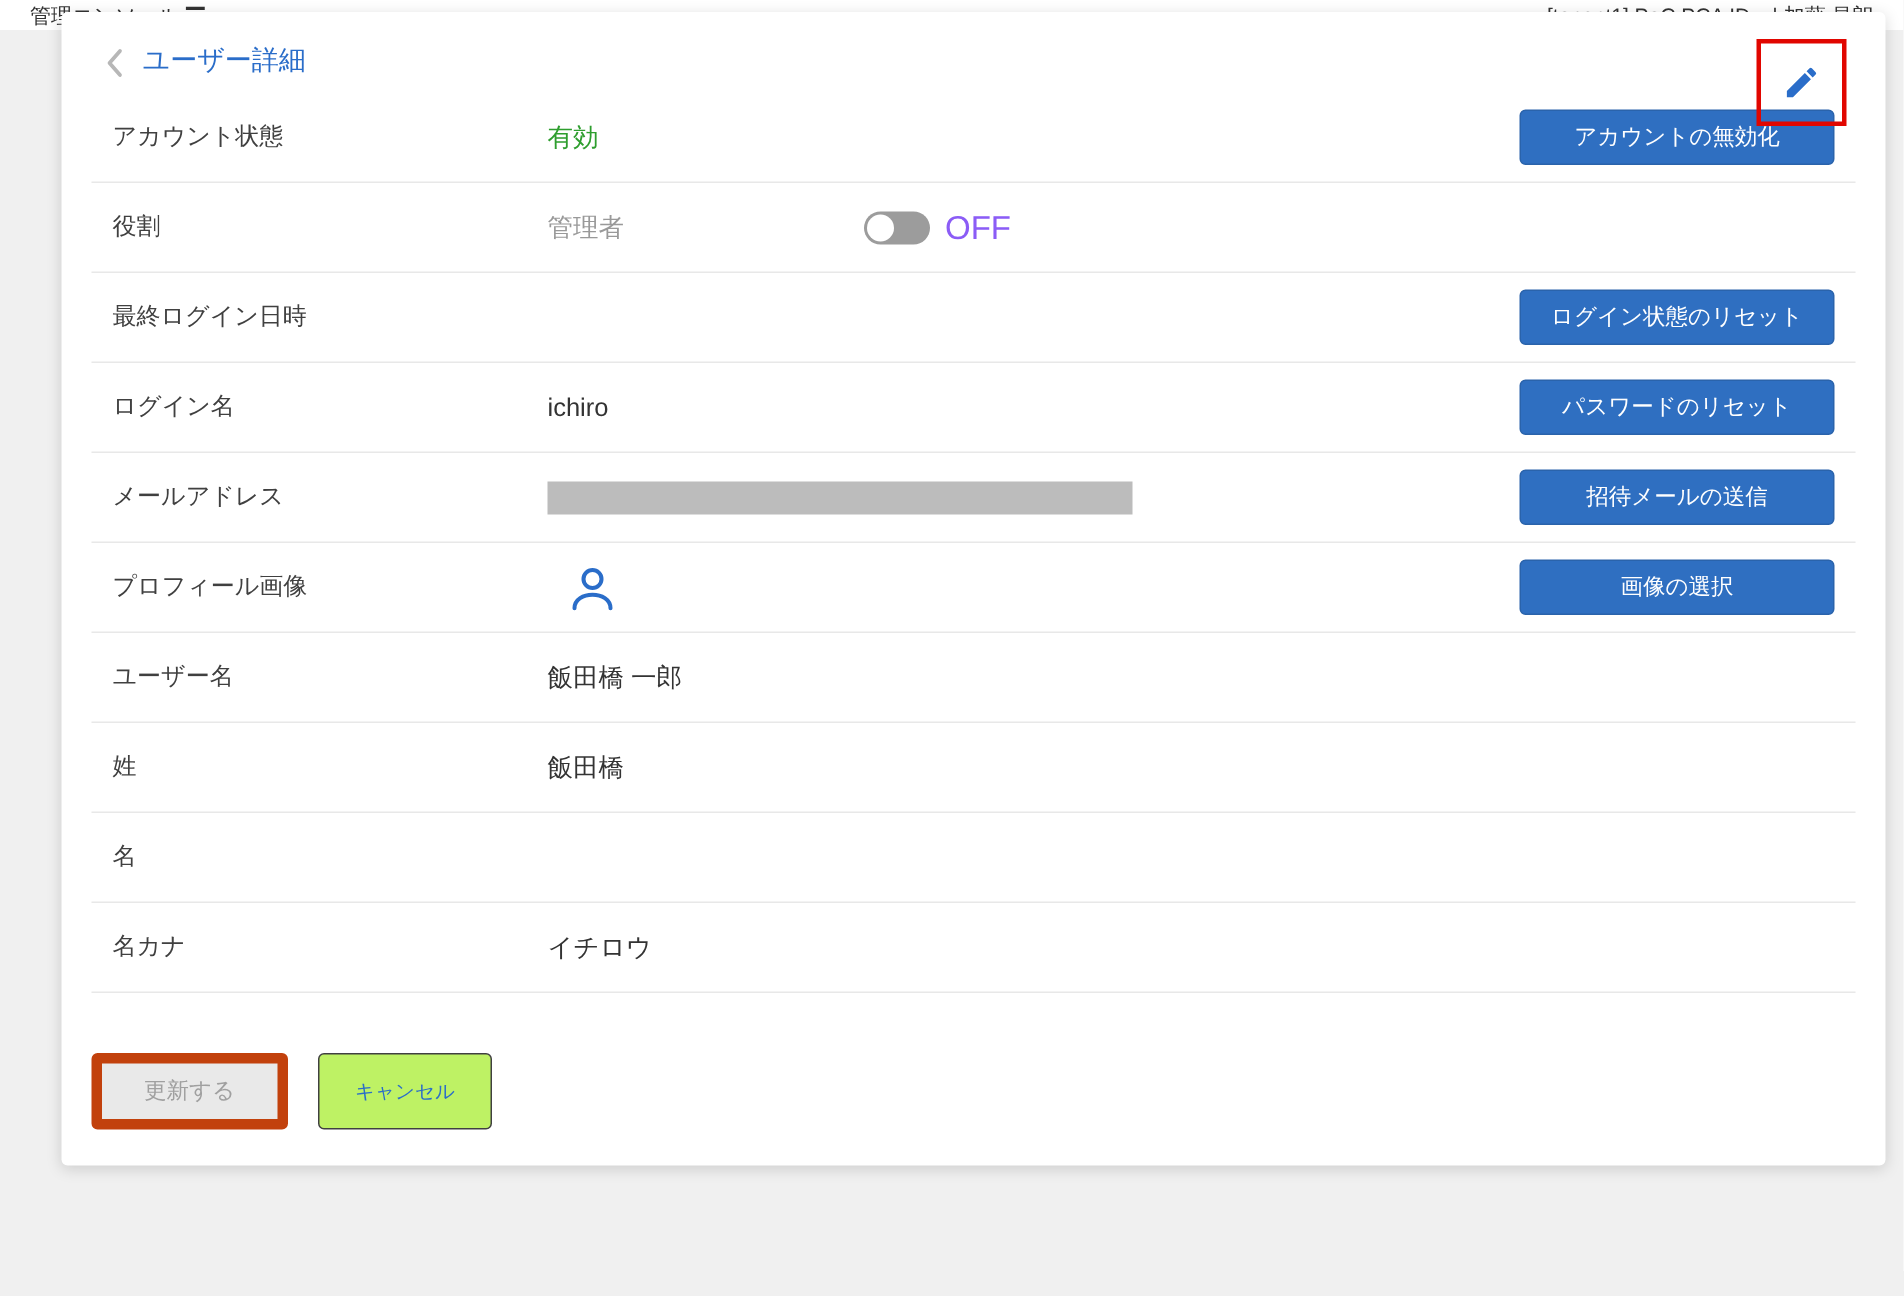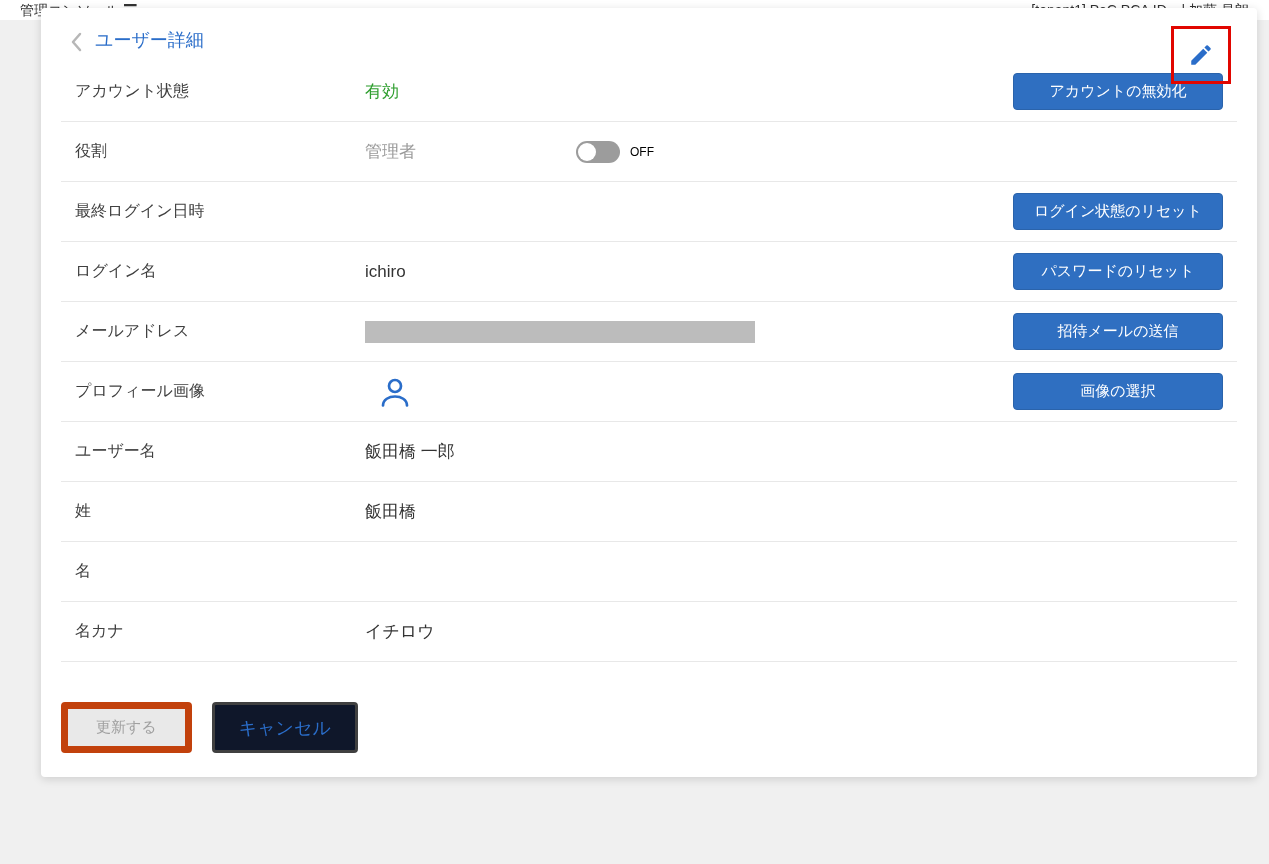--- a/index.html
+++ b/index.html
@@ -128,21 +128,21 @@
     }
     .toggle-thumb {
       width: 18px;
       height: 18px;
       background: #fff;
       border-radius: 50%;
       position: absolute;
       top: 2px;
       left: 2px;
     }
-    .toggle-label { font-size: 12px; color: #000000; }
+    .toggle-label { font-size: 22px; color: #8b5cf6; }
     .gray-mask {
       display: inline-block;
       width: 390px;
       height: 22px;
       background: #bcbcbc;
     }
     .avatar-icon {
       width: 36px;
       height: 36px;
       margin-left: 12px;
@@ -157,25 +157,25 @@
       background: #e9e9e9;
       color: #a0a0a0;
       border: 7px solid #c2410c;
       border-radius: 4px;
       font-size: 15px;
       padding: 9px 28px;
       cursor: not-allowed;
       font-family: inherit;
     }
     .btn-cancel {
-      background: #0f172a;
+      background: #bef264;
       color: #2a6dc9;
-      border: 3px solid #404040;
+      border: 1px solid #404040;
       border-radius: 4px;
-      font-size: 18px;
+      font-size: 13px;
       padding: 9px 24px;
       cursor: pointer;
       font-family: inherit;
     }
   </style>
 </head>
 <body>
 
 <div class="backdrop">
   <span>管理コンソール ☰</span>

